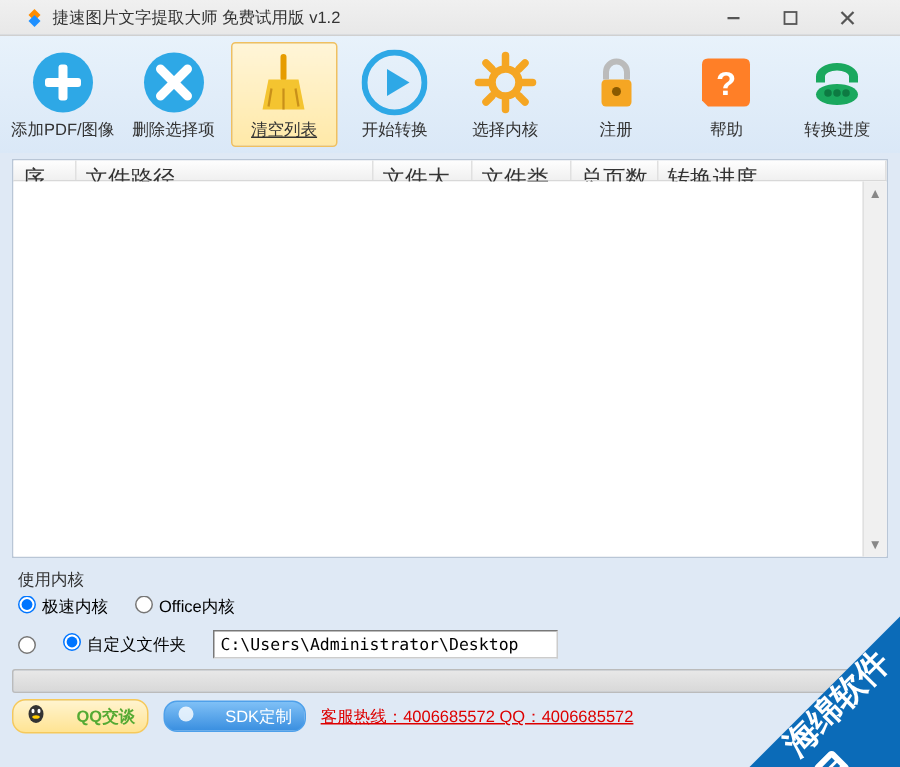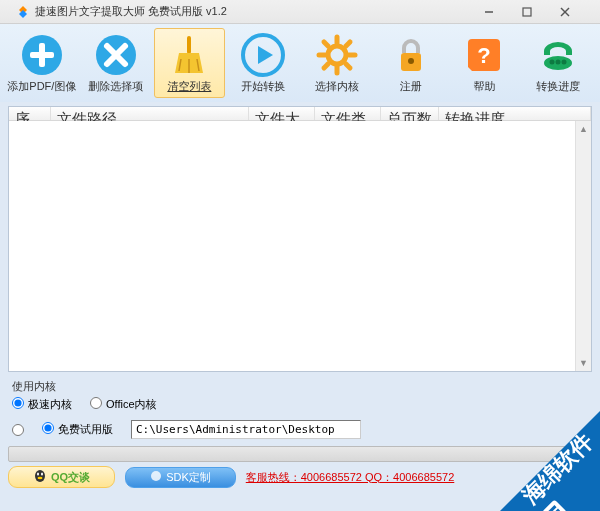--- a/index.html
+++ b/index.html
@@ -25,21 +25,21 @@
 .section { margin: 2px 8px; padding: 3px 4px; }
 .section-title { font-size: 11px; color: #333; margin-bottom: 3px; }
 .radio-row { display: flex; gap: 18px; align-items: center; font-size: 11px; }
 .radio-row label { display: flex; align-items: flex-start; gap: 4px; }
 .radio-row input[type=radio] { width: 12px; height: 12px; }
 
 .pathbox { border: 1px inset #ccc; background: #fff; padding: 2px 4px; font-size: 11px; font-family: SimSun, monospace; width: 230px; }
 .progress { margin: 4px 8px; height: 16px; background: linear-gradient(#e8e8e8,#d8d8d8); border: 1px solid #bbb; border-radius: 2px; }
 
 .bottombar { margin: 4px 8px; display: flex; align-items: center; gap: 10px; font-size: 11px; }
-.pillbtn { padding: 2px 24px; border-radius: 9px; font-size: 11px; display: flex; align-items: center; gap: 4px; color: #444; border: 1px solid #ccc; background: linear-gradient(#fefefe,#e6e6e6); justify-content: space-between; }
+.pillbtn { padding: 2px 8px; border-radius: 9px; font-size: 11px; display: flex; align-items: center; gap: 20px; color: #444; border: 1px solid #ccc; background: linear-gradient(#fefefe,#e6e6e6); justify-content: space-between; }
 .pill-qq { border-color:#f6c95b; background:linear-gradient(#fff4cf,#ffe493); color:#5a3; font-weight:bold;}
 .pill-sdk { border-color:#4ea0ea; background:linear-gradient(#7fc0f6,#3a8fe0); color:#fff; }
 .hotline { color: #d00; font-size: 11px; text-decoration: underline; }
 
 .watermark { position: absolute; right: -30px; bottom: -30px; width: 200px; height: 200px; pointer-events: none; }
 </style>
 </head>
 <body>
 
 <div class="titlebar">
@@ -194,21 +194,21 @@
   </div>
 </div>
 
 <div class="section">
   <div class="radio-row">
     <label>
       <input type="radio" name="output" style="">
     </label>
     <label>
       <input type="radio" name="output" checked="" style="">
-      <span>免费试用版</span>
+      <span>自定义文件夹</span>
     </label>
     <input class="pathbox" type="text" value="C:\Users\Administrator\Desktop" style="">
   </div>
 </div>
 
 <div class="progress"></div>
 
 <div class="bottombar">
   <div class="pillbtn pill-qq">
     <span><svg width="14" height="14">

